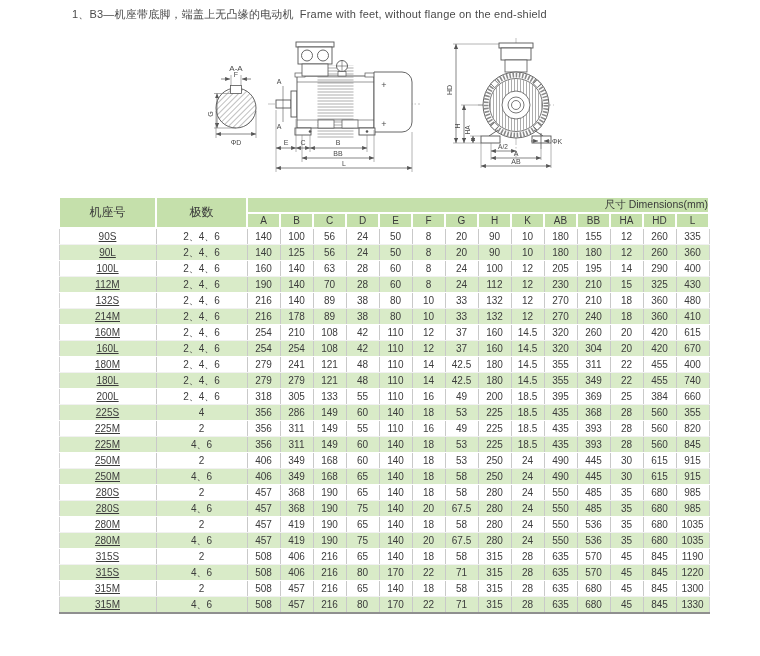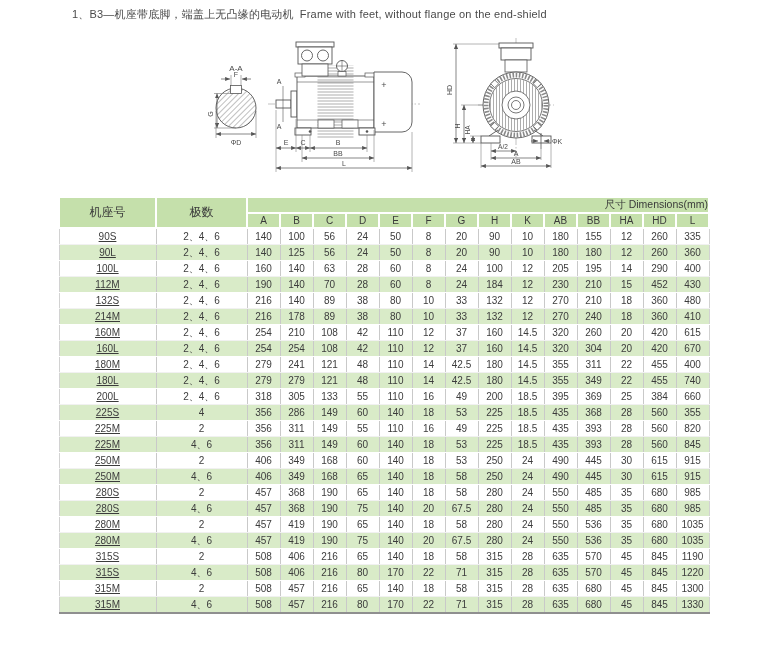--- a/index.html
+++ b/index.html
@@ -300,26 +300,26 @@
       <tr class="stripe">
         <td>112M</td>
         <td>2、4、6</td>
         <td>190</td>
         <td>140</td>
         <td>70</td>
         <td>28</td>
         <td>60</td>
         <td>8</td>
         <td>24</td>
-        <td>184</td>
+        <td>112</td>
         <td>12</td>
         <td>230</td>
         <td>210</td>
         <td>15</td>
-        <td>452</td>
+        <td>325</td>
         <td>430</td>
       </tr>
       <tr>
         <td>132S</td>
         <td>2、4、6</td>
         <td>216</td>
         <td>140</td>
         <td>89</td>
         <td>38</td>
         <td>80</td>

